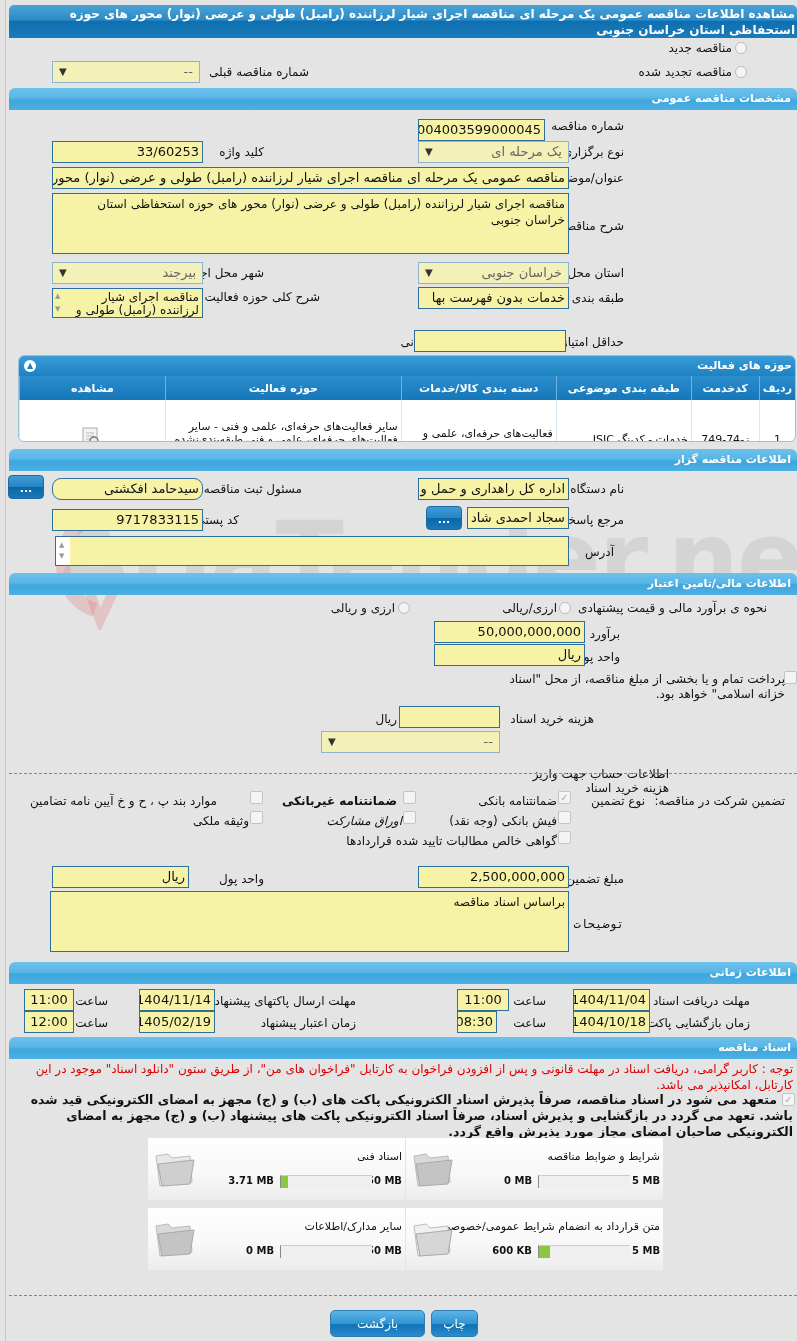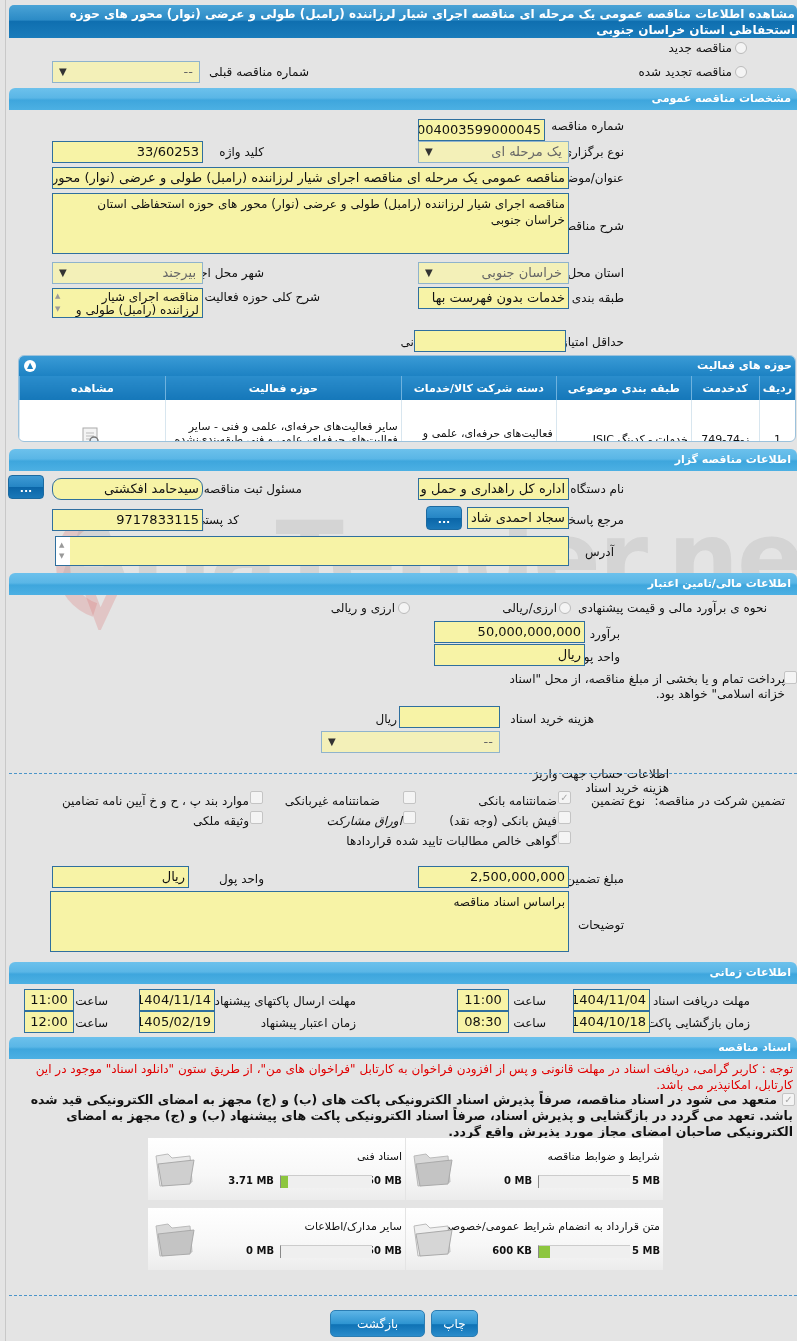--- a/index.html
+++ b/index.html
@@ -175,21 +175,21 @@
   <div class="act-head">
     <span>حوزه های فعالیت</span>
     <span class="toggle">▲</span>
   </div>
   <table class="act">
     <thead>
       <tr>
         <th style="width:18px;">ردیف</th>
         <th style="width:68px;">کدخدمت</th>
         <th style="width:135px;">طبقه بندی موضوعی</th>
-        <th style="width:155px;">دسته شرکت کالا/خدمات</th>
+        <th style="width:155px;">دسته بندی کالا/خدمات</th>
         <th style="width:236px;">حوزه فعالیت</th>
         <th>مشاهده</th>
       </tr>
     </thead>
     <tbody>
       <tr>
         <td style="text-align:center;">1</td>
         <td style="text-align:center;">ز-74-749</td>
         <td>خدمات - کدینگ ISIC</td>
         <td>فعالیت‌های حرفه‌ای، علمی و فنی</td>
@@ -257,58 +257,58 @@
 </div>
 
 <div class="dashed" style="top:773px;"></div>
 
 <span class="lbl" style="right:12px; top:793px;">تضمین شرکت در مناقصه:</span>
 <span class="lbl" style="right:152px; top:793px;">نوع تضمین</span>
 
 <span class="chk" style="right:226px; top:791px;">✓</span>
 <span class="lbl" style="right:240px; top:793px;">ضمانتنامه بانکی</span>
 <span class="chk" style="right:381px; top:791px;"></span>
-<span class="lbl" style="right:417px; top:793px;">ضمانتنامه غیربانکی</span>
+<span class="lbl" style="right:400px; top:793px;font-weight:bold;">ضمانتنامه غیربانکی</span>
 <span class="chk" style="right:534px; top:791px;"></span>
-<span class="lbl" style="right:548px; top:793px;margin-left:36px;">موارد بند پ ، ح و خ آیین نامه تضامین</span>
+<span class="lbl" style="right:580px; top:793px;margin-left:36px;">موارد بند پ ، ح و خ آیین نامه تضامین</span>
 
 <span class="chk" style="right:226px; top:811px;"></span>
 <span class="lbl" style="right:240px; top:813px;">فیش بانکی (وجه نقد)</span>
 <span class="chk" style="right:381px; top:811px;"></span>
 <span class="lbl" style="right:395px; top:813px;font-style:italic;">اوراق مشارکت</span>
 <span class="chk" style="right:534px; top:811px;"></span>
 <span class="lbl" style="right:548px; top:813px;">وثیقه ملکی</span>
 
 <span class="chk" style="right:226px; top:831px;"></span>
 <span class="lbl" style="right:240px; top:833px;">گواهی خالص مطالبات تایید شده قراردادها</span>
 
 <span class="lbl" style="right:173px; top:871px;">مبلغ تضمین</span>
 <div class="inp" style="left:418px; top:866px; width:151px;">2,500,000,000</div>
 <span class="lbl" style="right:533px; top:871px;">واحد پول</span>
 <div class="inp" style="left:52px; top:866px; width:137px;">ریال</div>
 
-<span class="lbl" style="right:173px; top:917px;">توضیحات</span>
+<span class="lbl" style="right:173px; top:917px;font-family:Liberation Mono, monospace;">توضیحات</span>
 <div class="ta" style="left:50px; top:891px; width:519px; height:61px;">براساس اسناد مناقصه</div>
 
 <div class="sec-head" style="top:962px;">اطلاعات زمانی</div>
 
 <span class="lbl" style="right:47px; top:993px;">مهلت دریافت اسناد</span>
 <div class="inp" style="left:573px; top:989px; width:77px; text-align:center;">1404/11/04</div>
 <span class="lbl" style="right:251px; top:993px;">ساعت</span>
 <div class="inp" style="left:457px; top:989px; width:52px; text-align:center;">11:00</div>
 
 <span class="lbl" style="right:441px; top:993px;">مهلت ارسال پاکتهای پیشنهاد</span>
 <div class="inp" style="left:139px; top:989px; width:76px; text-align:center;">1404/11/14</div>
 <span class="lbl" style="right:689px; top:993px;">ساعت</span>
 <div class="inp" style="left:24px; top:989px; width:50px; text-align:center;">11:00</div>
 
 <span class="lbl" style="right:47px; top:1015px;">زمان بازگشایی پاکت ها</span>
 <div class="inp" style="left:573px; top:1011px; width:77px; text-align:center;">1404/10/18</div>
 <span class="lbl" style="right:251px; top:1015px;">ساعت</span>
-<div class="inp" style="left:457px; top:1011px; width:52px; text-align:center;">08:30</div>
+<div class="inp" style="left:457px; top:1011px; width:40px; text-align:center;">08:30</div>
 
 <span class="lbl" style="right:441px; top:1015px;">زمان اعتبار پیشنهاد</span>
 <div class="inp" style="left:139px; top:1011px; width:76px; text-align:center;">1405/02/19</div>
 <span class="lbl" style="right:689px; top:1015px;">ساعت</span>
 <div class="inp" style="left:24px; top:1011px; width:50px; text-align:center;">12:00</div>
 
 <div class="sec-head" style="top:1037px;">اسناد مناقصه</div>
 
 <div class="notice" style="top:1061px;">توجه : کاربر گرامی، دریافت اسناد در مهلت قانونی و پس از افزودن فراخوان به کارتابل "فراخوان های من"، از طریق ستون "دانلود اسناد" موجود در این کارتابل، امکانپذیر می باشد.</div>
 <span class="chk" style="right:2px; top:1093px;">✓</span>

